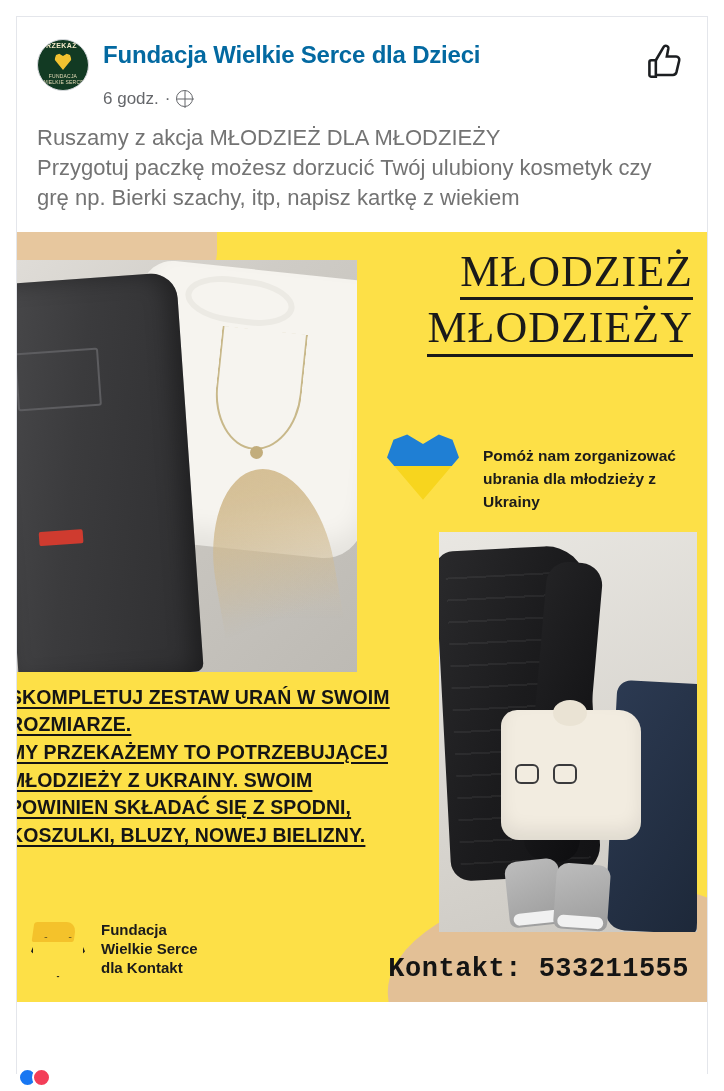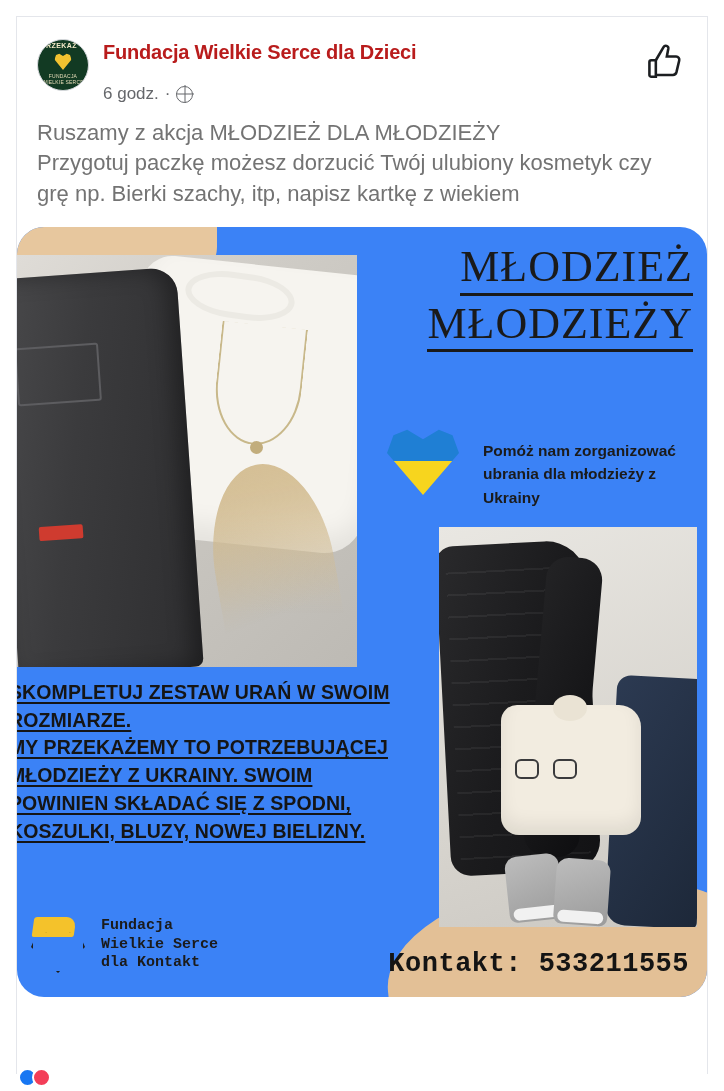--- a/index.html
+++ b/index.html
@@ -67,23 +67,23 @@
     color: #eadfbb;
     letter-spacing: .2px;
   }
   .header-text {
     margin-left: 14px;
     flex: 1 1 auto;
     min-width: 0;
     padding-top: 2px;
   }
   .page-name {
-    font-size: 20px;
+    font-size: 24px;
     font-weight: 700;
-    color: #b91c1c;
+    color: #0369a1;
     line-height: 1.15;
     letter-spacing: -.2px;
   }
   .meta-row {
     display: flex;
     align-items: center;
     margin-top: 20px;
     color: #65676b;
     font-size: 17px;
   }
@@ -119,23 +119,22 @@
     font-size: 22px;
     line-height: 1.38;
     color: #737373;
     white-space: pre-wrap;
   }
   
   .flyer {
     position: relative;
     width: 690px;
     height: 770px;
-    background: #3b82f6;
+    background: #fde047;
     overflow: hidden;
-    border-radius: 27px;
   }
   .flyer .corner-swoosh {
     position: absolute;
     left: -30px; top: -40px;
     width: 230px; height: 120px;
     background: #e7c79e;
     border-radius: 0 0 60% 60%;
   }
   .flyer .bottom-swoosh {
     position: absolute;
@@ -352,21 +351,20 @@
   .appeal div {
     text-decoration: underline;
     text-underline-offset: 3px;
     text-decoration-thickness: 2px;
   }
   .flyer-logo {
     position: absolute;
     left: 14px; bottom: 24px;
     display: flex;
     align-items: center;
-    font-family: Liberation Mono, monospace;
   }
   .logo-mark {
     width: 62px; height: 56px;
     position: relative;
   }
   .logo-mark .bag {
     position: absolute;
     left: 2px; top: 0;
     width: 42px; height: 20px;
     background: #f4c22b;

